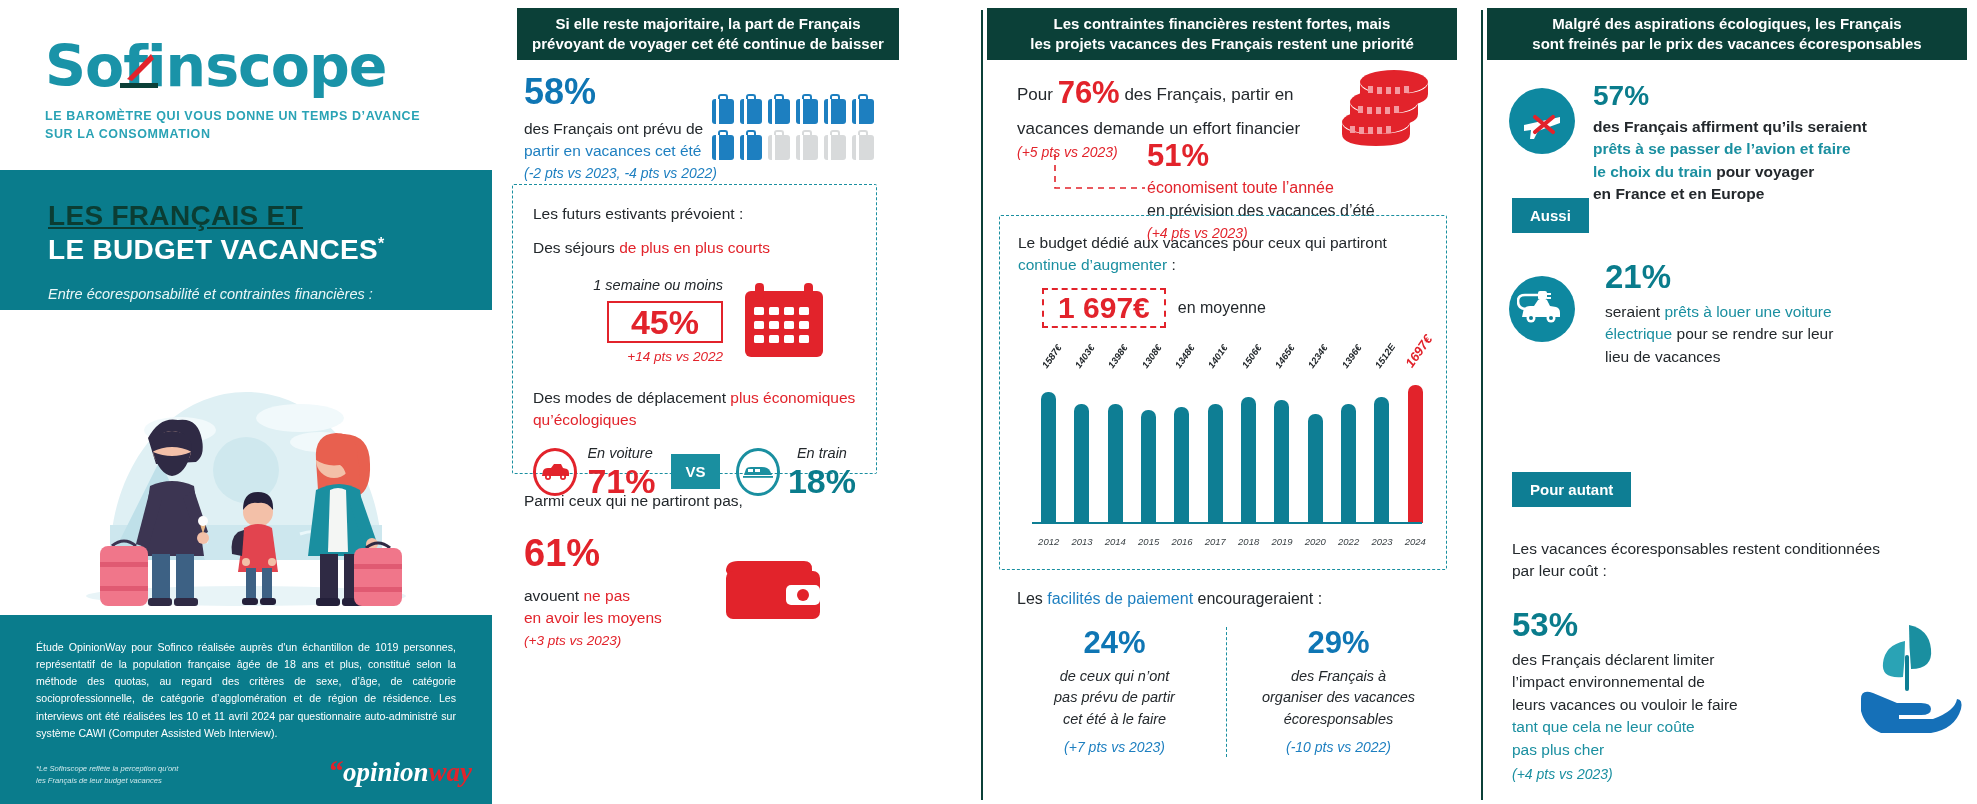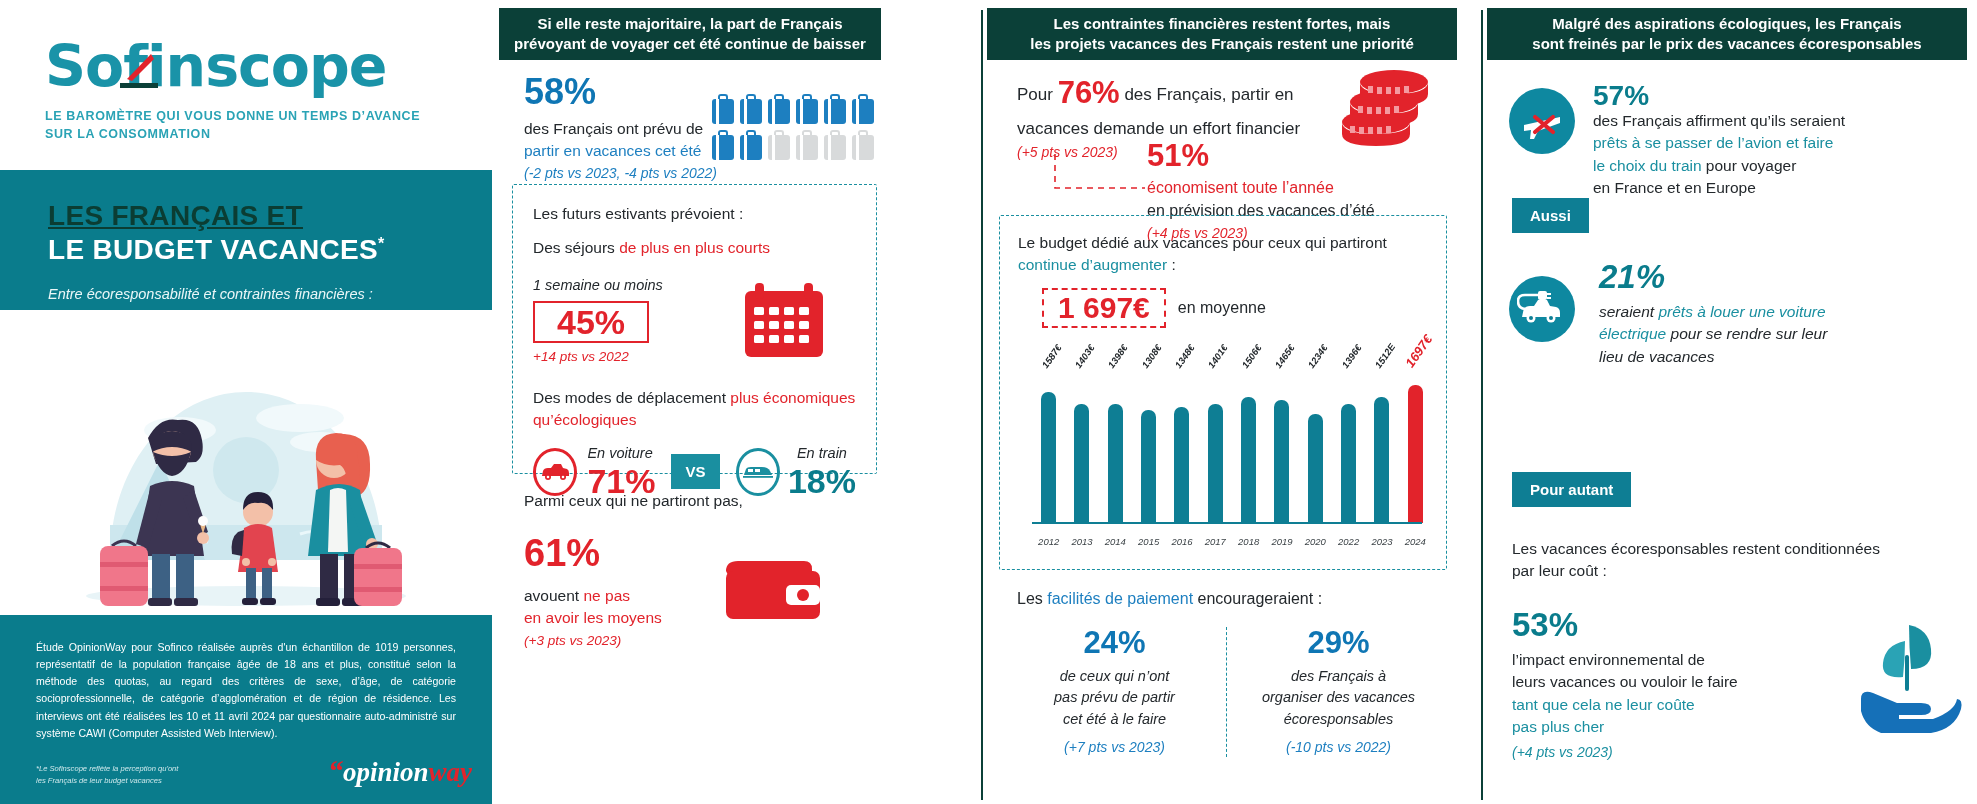--- a/index.html
+++ b/index.html
@@ -31,21 +31,21 @@
   .footer-bottom { position:absolute; left:36px; right:20px; bottom:18px; display:flex; align-items:flex-end; justify-content:space-between; }
   .footer-note { font-size:7.6px; font-style:italic; color:#cfe9ec; line-height:1.5; max-width:250px; }
   .ow-logo { font-family:"Liberation Serif", serif; font-size:27px; font-style:italic; font-weight:700; color:#ffffff; line-height:1; }
   .ow-logo .way { color:#e2232b; }
   .ow-logo .q { color:#e2232b; font-size:30px; }
 
   
   .banner { position:absolute; top:8px; height:52px; background:#0b4038; color:#fff;
             display:flex; align-items:center; justify-content:center; text-align:center;
             font-size:15px; font-weight:700; line-height:1.35; padding:0 14px; }
-  .banner-1 { left:499px; width:382px; }
+  .banner-1 { left:517px; width:382px; }
   .banner-2 { left:987px; width:470px; }
   .banner-3 { left:1487px; width:480px; }
 
   
   .col { position:absolute; top:60px; }
   .col2 { left:497px; width:382px; height:744px; }
   .col3 { left:987px; width:470px; height:744px; }
   .col4 { left:1487px; width:480px; height:744px; }
 
   .vdiv { position:absolute; top:10px; width:2px; height:790px; background:#0b4038; }
@@ -325,21 +325,21 @@
       </div>
     </div>
 
     <div class="c2-box1 dashed-box">
       <div class="body-txt">Les futurs estivants prévoient :</div>
       <div class="body-txt" style="margin-top:12px;">
         <span>Des séjours </span><span class="red-txt">de plus en plus courts</span>
       </div>
 
       <div style="display:flex; align-items:flex-start; margin-top:18px;">
-        <div style="width:190px; text-align:left;">
+        <div style="width:190px; text-align:right;">
           <div style="font-size:14.5px; font-style:italic; color:#23282c;">1 semaine ou moins</div>
           <div style="margin-top:8px;">
             <span class="pct-red-box"><span class="big-red">45%</span></span>
           </div>
           <div class="note-red" style="margin-top:6px;">+14 pts vs 2022</div>
         </div>
         <div style="margin-left:18px; margin-top:4px;">
           <svg width="86" height="80" viewBox="0 0 86 80">
             <rect x="4" y="10" width="78" height="66" rx="6" fill="#e2232b"></rect>
             <rect x="14" y="2" width="9" height="16" rx="4" fill="#e2232b"></rect>
@@ -598,21 +598,21 @@
 
     <div style="position:absolute; left:22px; top:22px; display:flex; align-items:flex-start;">
       <div class="icon-circle circ-fill-teal" style="width:66px; height:66px; margin-top:6px;">
         <svg width="52" height="52" viewBox="0 0 52 52">
           <path d="M8 30 L44 22 L44 28 L22 36 L18 44 L14 44 L15 35 L8 36 Z" fill="#ffffff"></path>
           <path d="M22 15 L40 30 M40 15 L22 30" stroke="#e2232b" stroke-width="4.2" stroke-linecap="round" transform="translate(-3,7)"></path>
         </svg>
       </div>
       <div style="margin-left:18px; width:360px;">
         <div class="big-teal" style="font-size:28px;">57%</div>
-        <div class="body-txt" style="margin-top:0; line-height:1.45;">
+        <div class="body-txt" style="margin-top:6px; line-height:1.45;font-weight:bold;">
           <div>des Français affirment qu’ils seraient</div>
           <div class="teal-txt">prêts à se passer de l’avion et faire</div>
           <div><span class="teal-txt">le choix du train</span><span> pour voyager</span></div>
           <div>en France et en Europe</div>
         </div>
       </div>
     </div>
 
     <div style="position:absolute; left:25px; top:138px; background:#0e7e94; color:#fff; font-weight:700; font-size:15px; padding:9px 18px;">Aussi</div>
 
@@ -623,40 +623,41 @@
           <circle cx="14" cy="29" r="4.5" fill="#ffffff"></circle>
             <circle cx="34" cy="29" r="4.5" fill="#ffffff"></circle>
           <circle cx="14" cy="29" r="2" fill="#0e7e94"></circle>
             <circle cx="34" cy="29" r="2" fill="#0e7e94"></circle>
           <path d="M9 20 Q1 20 1 12 Q1 6 8 6 L22 6" stroke="#ffffff" stroke-width="2.6" fill="none"></path>
           <rect x="21" y="2" width="9" height="9" rx="2" fill="#ffffff"></rect>
           <rect x="30" y="4" width="4" height="2" fill="#ffffff"></rect>
             <rect x="30" y="8" width="4" height="2" fill="#ffffff"></rect>
         </svg>
       </div>
-      <div style="margin-left:24px; width:360px;font-style:italic;">
+      <div style="margin-left:30px; width:360px;">
         <div class="big-teal" style="font-size:33px;">21%</div>
         <div class="body-txt" style="margin-top:8px; line-height:1.45;">
           <div><span>seraient </span><span class="teal-txt">prêts à louer une voiture</span></div>
           <div><span class="teal-txt">électrique</span><span> pour se rendre sur leur</span></div>
           <div>lieu de vacances</div>
         </div>
       </div>
     </div>
 
     <div style="position:absolute; left:25px; top:412px; background:#0e7e94; color:#fff; font-weight:700; font-size:15px; padding:9px 18px;">Pour autant</div>
 
     <div style="position:absolute; left:25px; top:478px; width:430px;">
       <div class="body-txt">Les vacances écoresponsables restent conditionnées</div>
       <div class="body-txt">par leur coût :</div>
     </div>
 
     <div style="position:absolute; left:25px; top:548px; width:330px;">
       <div class="big-teal" style="font-size:33px;">53%</div>
       <div class="body-txt" style="margin-top:8px; line-height:1.45;">
+        <div>des Français déclarent limiter</div>
         <div>l’impact environnemental de</div>
         <div>leurs vacances ou vouloir le faire</div>
         <div class="teal-txt">tant que cela ne leur coûte</div>
         <div class="teal-txt">pas plus cher</div>
       </div>
       <div class="note-teal" style="margin-top:5px; font-size:14px;">(+4 pts vs 2023)</div>
     </div>
 
     <div style="position:absolute; left:360px; top:555px;">
       <svg width="120" height="120" viewBox="0 0 120 120">

